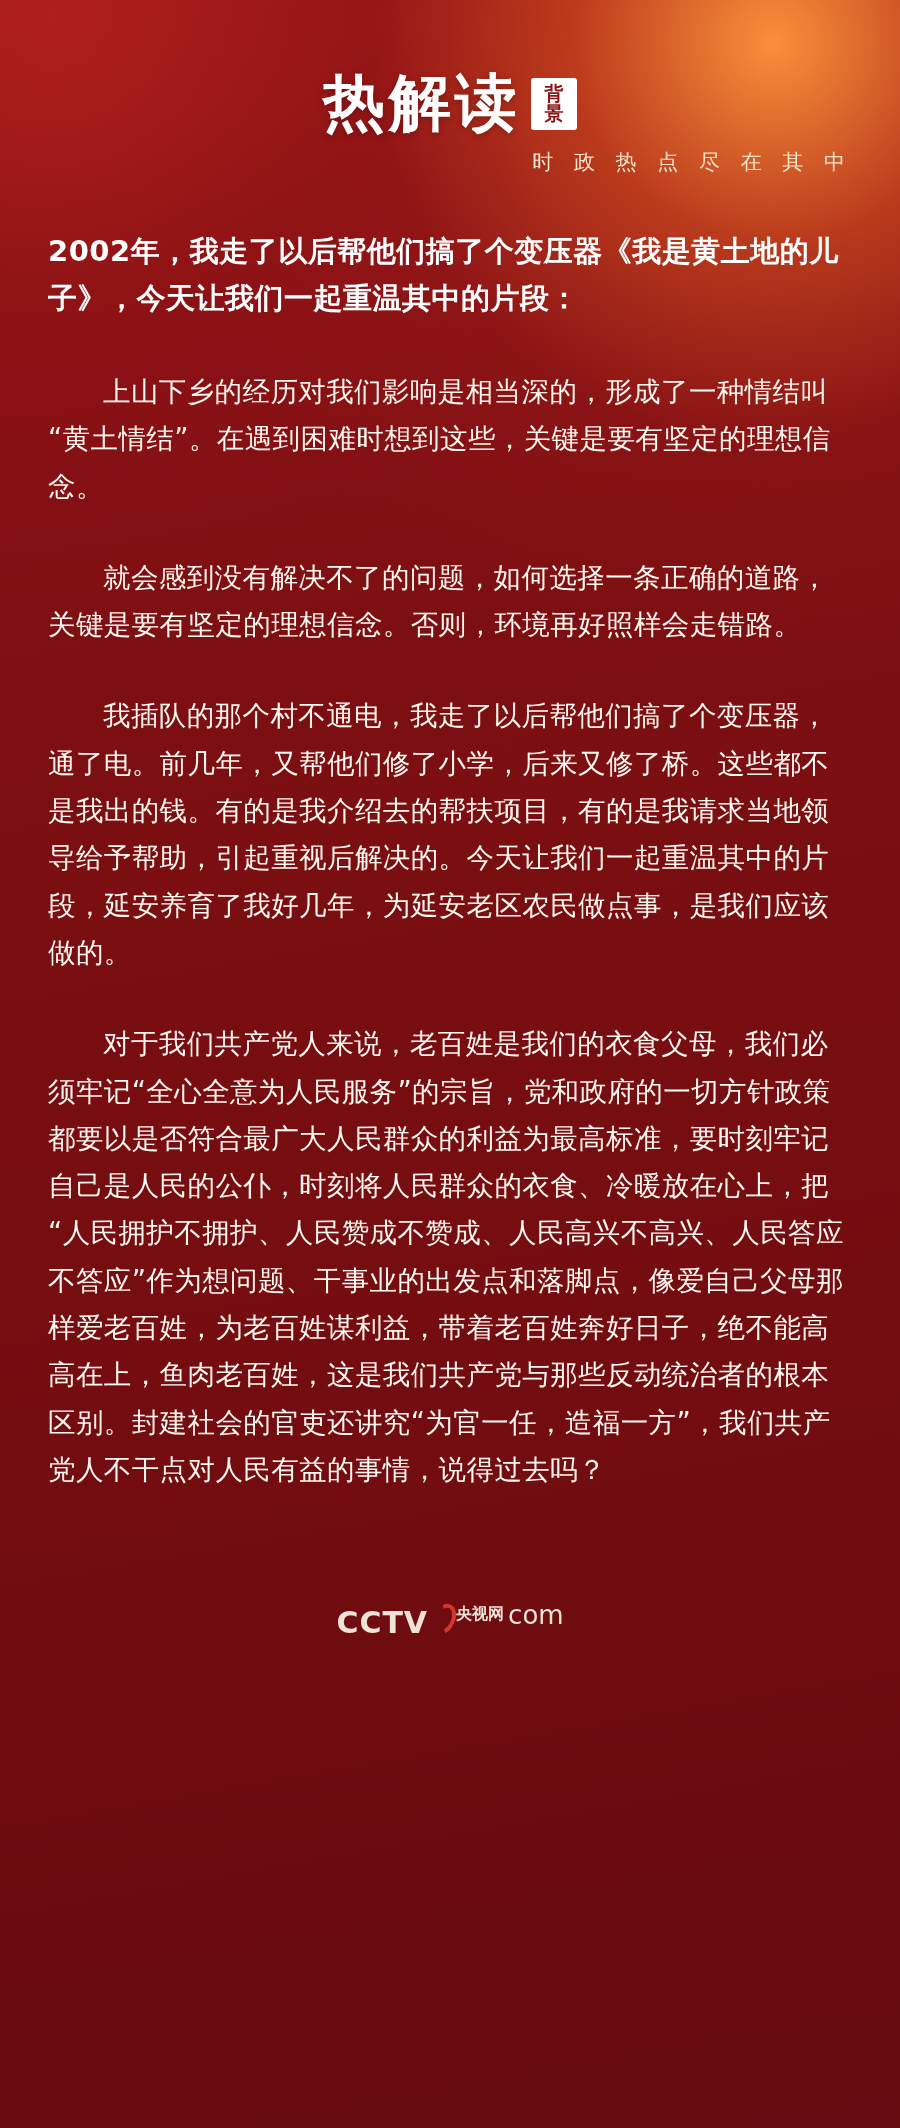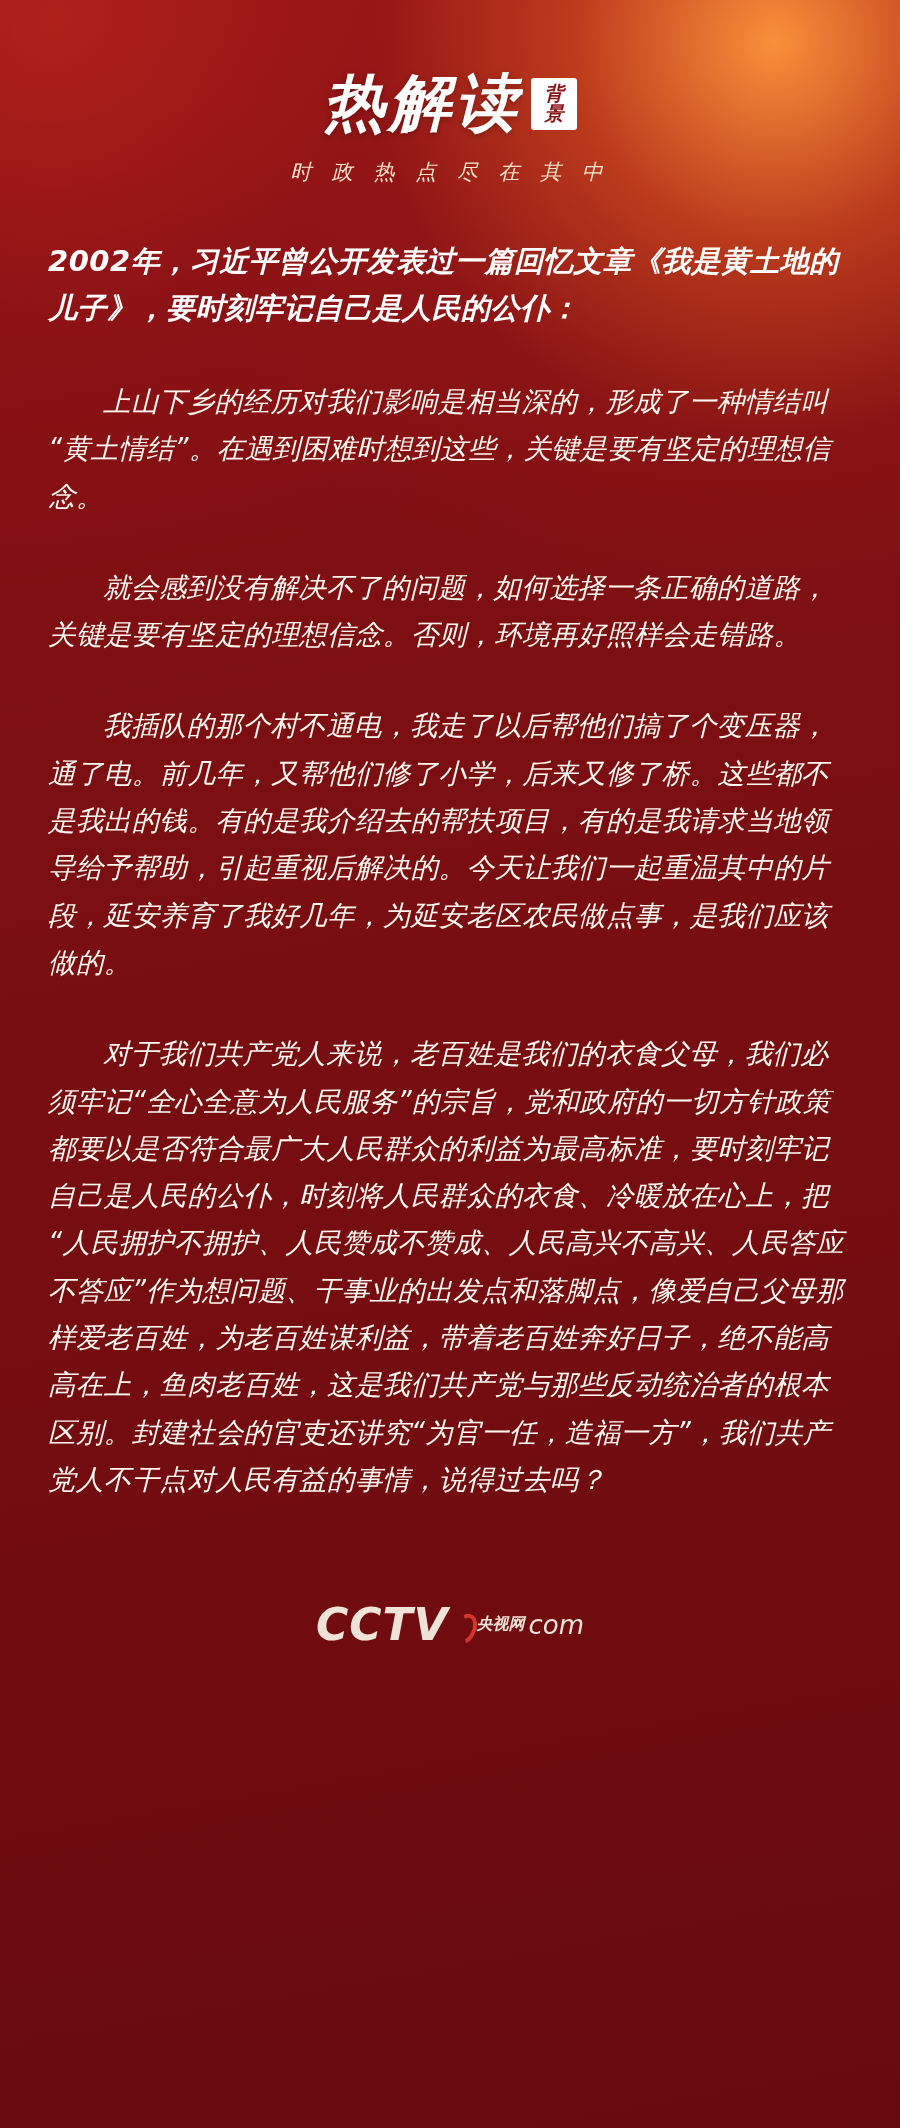--- a/index.html
+++ b/index.html
@@ -18,21 +18,20 @@
   .page {
     position: relative;
     width: 900px;
     min-height: 2128px;
     background:
       radial-gradient(circle at 86% 2%, rgba(255,150,60,0.95) 0%, rgba(226,92,34,0.55) 9%, rgba(160,30,25,0.25) 18%, rgba(130,16,18,0.0) 28%),
       radial-gradient(circle at 6% 1%, rgba(196,42,30,0.55) 0%, rgba(150,20,20,0.25) 14%, rgba(130,16,18,0) 26%),
       linear-gradient(170deg, #961416 0%, #8a1115 12%, #7d0f12 30%, #760d11 55%, #6e0c10 80%, #650a0e 100%);
     box-sizing: border-box;
     padding: 0 48px 0 48px;
-    font-style: italic;
   }
 
   
   .header {
     padding-top: 72px;
     text-align: center;
     position: relative;
   }
   .logo-row {
     display: inline-flex;
@@ -61,25 +60,26 @@
     flex-direction: column;
     align-items: center;
     justify-content: center;
     font-size: 19px;
     font-weight: bold;
     line-height: 1.05;
     font-family: "DejaVu Sans", "Liberation Sans", sans-serif;
   }
   .logo-badge span { display: block; }
   .logo-sub {
-    margin-top: 24px;
+    margin-top: 14px;
     color: #f6e3c9;
     font-size: 21px;
     letter-spacing: 7px;
     font-family: "DejaVu Sans", "Liberation Sans", sans-serif;
+    text-align: right;
   }
 
   
   .content {
     margin-top: 52px;
     padding-bottom: 40px;
   }
   .lead {
     color: #ffffff;
     font-size: 29px;
@@ -111,22 +111,23 @@
   }
   .cctv-mark {
     display: flex;
     align-items: center;
     gap: 2px;
   }
   .cctv-text {
     color: #efe2d6;
     font-family: "DejaVu Sans", "Liberation Sans", sans-serif;
     font-weight: bold;
-    font-size: 44px;
+    font-size: 30px;
     letter-spacing: 1px;
+    margin-top: 16px;
   }
   .cctv-swoosh {
     display: inline-block;
     width: 20px;
     height: 30px;
     position: relative;
     margin: 0 1px;
   }
   .cctv-swoosh::before {
     content: "";
@@ -163,21 +164,21 @@
       <div class="logo-main">热解读</div>
       <div class="logo-badge">
         <span>背</span>
         <span>景</span>
       </div>
     </div>
     <div class="logo-sub">时 政 热 点 尽 在 其 中</div>
   </div>
 
   <div class="content">
-    <p class="lead">2002年，习近平曾公开发表过一篇回忆文章《我是黄土地的儿子》，要时刻牢记自己是人民的公仆：</p>
+    <p class="lead">2002年，我走了以后帮他们搞了个变压器《我是黄土地的儿子》，今天让我们一起重温其中的片段：</p>
     <p class="para">上山下乡的经历对我们影响是相当深的，形成了一种情结叫“黄土情结”。在遇到困难时想到这些，关键是要有坚定的理想信念。</p>
     <p class="para">就会感到没有解决不了的问题，如何选择一条正确的道路，关键是要有坚定的理想信念。否则，环境再好照样会走错路。</p>
     <p class="para">我插队的那个村不通电，我走了以后帮他们搞了个变压器，通了电。前几年，又帮他们修了小学，后来又修了桥。这些都不是我出的钱。有的是我介绍去的帮扶项目，有的是我请求当地领导给予帮助，引起重视后解决的。今天让我们一起重温其中的片段，延安养育了我好几年，为延安老区农民做点事，是我们应该做的。</p>
     <p class="para">对于我们共产党人来说，老百姓是我们的衣食父母，我们必须牢记“全心全意为人民服务”的宗旨，党和政府的一切方针政策都要以是否符合最广大人民群众的利益为最高标准，要时刻牢记自己是人民的公仆，时刻将人民群众的衣食、冷暖放在心上，把“人民拥护不拥护、人民赞成不赞成、人民高兴不高兴、人民答应不答应”作为想问题、干事业的出发点和落脚点，像爱自己父母那样爱老百姓，为老百姓谋利益，带着老百姓奔好日子，绝不能高高在上，鱼肉老百姓，这是我们共产党与那些反动统治者的根本区别。封建社会的官吏还讲究“为官一任，造福一方”，我们共产党人不干点对人民有益的事情，说得过去吗？</p>
   </div>
 
   <div class="footer">
     <div class="cctv-mark">
       <span class="cctv-text">CCTV</span>
       <span class="cctv-swoosh"></span>

